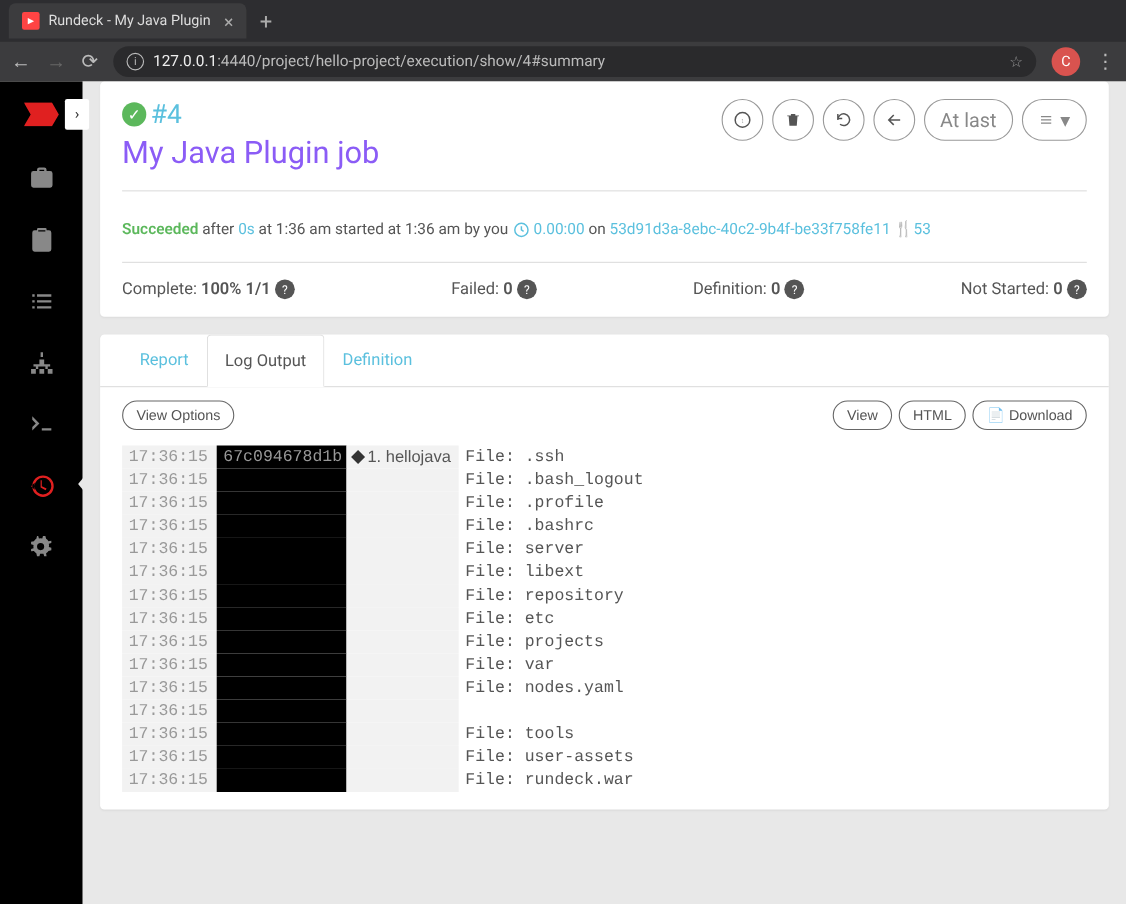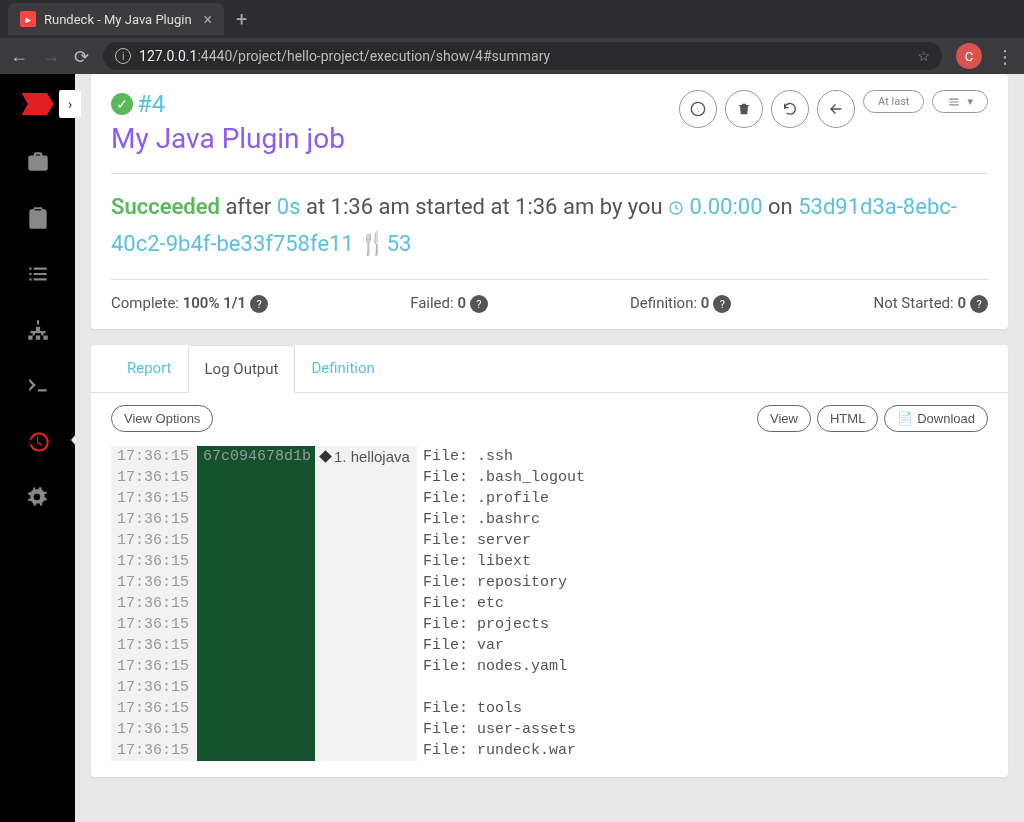--- a/index.html
+++ b/index.html
@@ -36,44 +36,44 @@
 .card { background: #fff; border-radius: 4px; padding: 16px 20px; margin-top: 0; box-shadow: 0 1px 2px rgba(0,0,0,0.05); }
 .card + .card { margin-top: 16px; }
 
 .header-row { display: flex; justify-content: space-between; align-items: flex-start; }
 .exec-title { }
 .exec-num { color: #5bc0de; font-size: 24px; display: flex; align-items: center; gap: 4px; }
 .exec-num .check { width: 22px; height: 22px; background: #5cb85c; border-radius: 50%; display: inline-flex; align-items: center; justify-content: center; color: #fff; font-size: 14px; }
 .job-name { color: #8b5cf6; font-size: 28px; font-weight: 400; margin-top: 4px; }
 .action-btns { display: flex; gap: 8px; }
 .circle-btn { width: 38px; height: 38px; border: 1px solid #999; border-radius: 50px; background: #fff; display: flex; align-items: center; justify-content: center; color: #555; font-size: 16px; }
-.pill-btn { height: 23px; border: 1px solid #999; border-radius: 50px; background: #fff; display: flex; align-items: center; padding: 0 14px; color: #888; font-size: 11px; gap: 6px; justify-content: center; }
-
-.status-line { margin-top: 18px; padding-top: 14px; border-top: 1px solid #ddd; font-size: 22px; color: #555; line-height: 1.7; }
+.pill-btn { height: 38px; border: 1px solid #999; border-radius: 50px; background: #fff; display: flex; align-items: center; padding: 0 14px; color: #888; font-size: 18px; gap: 6px; justify-content: center; }
+
+.status-line { margin-top: 18px; padding-top: 24px; border-top: 1px solid #ddd; font-size: 14px; color: #555; line-height: 1.7; }
 .status-line .succeeded { color: #5cb85c; font-weight: 600; }
 .status-line .link { color: #5bc0de; }
 .status-line .cutlery { color: #5cb85c; }
 
 .stats-row { display: flex; justify-content: space-between; margin-top: 16px; padding-top: 14px; border-top: 1px solid #ddd; font-size: 15px; color: #555; }
 .stats-row .bold { font-weight: 600; }
 .stats-row .q { width: 18px; height: 18px; border-radius: 50%; background: #555; color: #fff; display: inline-flex; align-items: center; justify-content: center; font-size: 11px; margin-left: 4px; }
 
 .tabs-row { display: flex; border-bottom: 1px solid #ddd; margin: -16px -20px 12px -20px; padding: 0 20px; }
 .tab-item { padding: 14px 16px; font-size: 15px; color: #5bc0de; cursor: pointer; }
 .tab-item.active { color: #555; border: 1px solid #ddd; border-bottom: 1px solid #fff; border-radius: 4px 4px 0 0; margin-bottom: -1px; background: #fff; }
 
 .opts-row { display: flex; justify-content: space-between; margin-bottom: 14px; }
 .opts-row .btn-sm { border: 1px solid #666; border-radius: 14px; padding: 5px 12px; font-size: 13px; color: #555; background: #fff; }
 .opts-right { display: flex; gap: 6px; }
 
 .log-table { font-family: "Courier New", monospace; font-size: 15px; color: #555; }
 .log-row { display: flex; }
 .log-row > div { padding: 2px 6px; }
 .col-time { color: #999; width: 86px; background: #f2f2f2; }
-.col-node { color: #999; width: 118px; background: #14532d; }
+.col-node { color: #999; width: 118px; background: #000000; }
 .col-step { color: #555; width: 102px; background: #f2f2f2; font-family: -apple-system, sans-serif; display: flex; align-items: center; gap: 4px; }
 .col-step .diamond { display: inline-block; width: 9px; height: 9px; background: #333; transform: rotate(45deg); }
 .col-msg { color: #555; flex: 1; }
 .log-row.first .col-node, .log-row.first .col-step { }
 .log-row:not(.first) .col-node, .log-row:not(.first) .col-step { }
 </style>
 </head>
 <body>
 
 <div class="browser-chrome">

